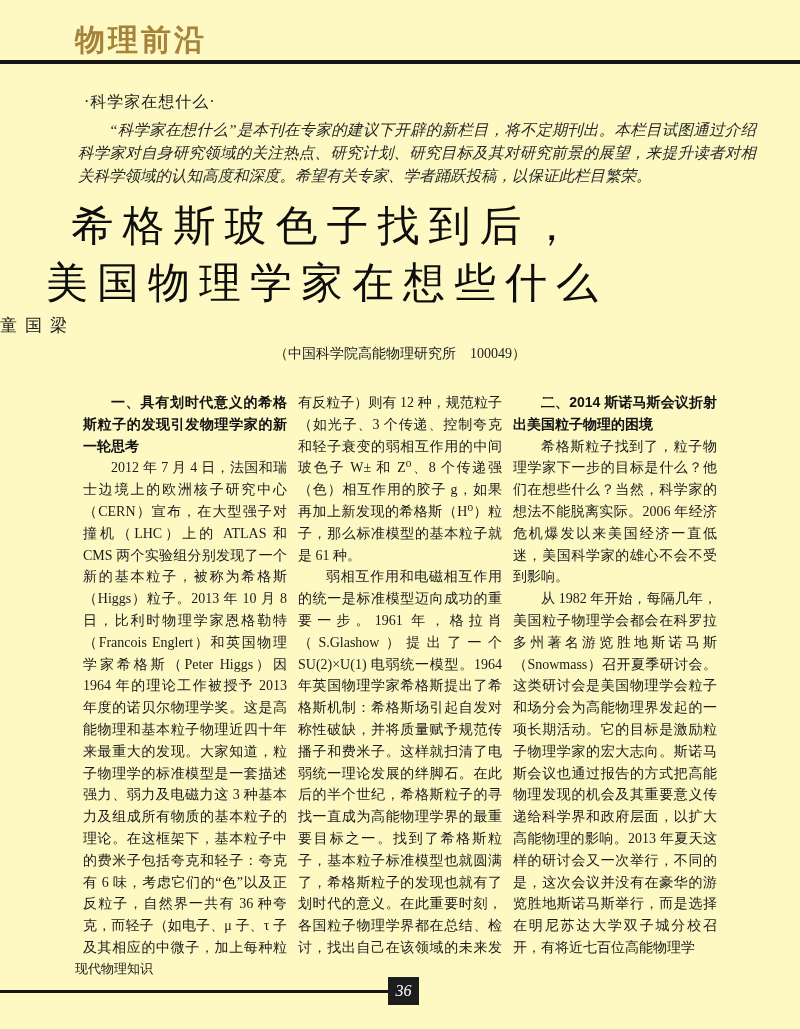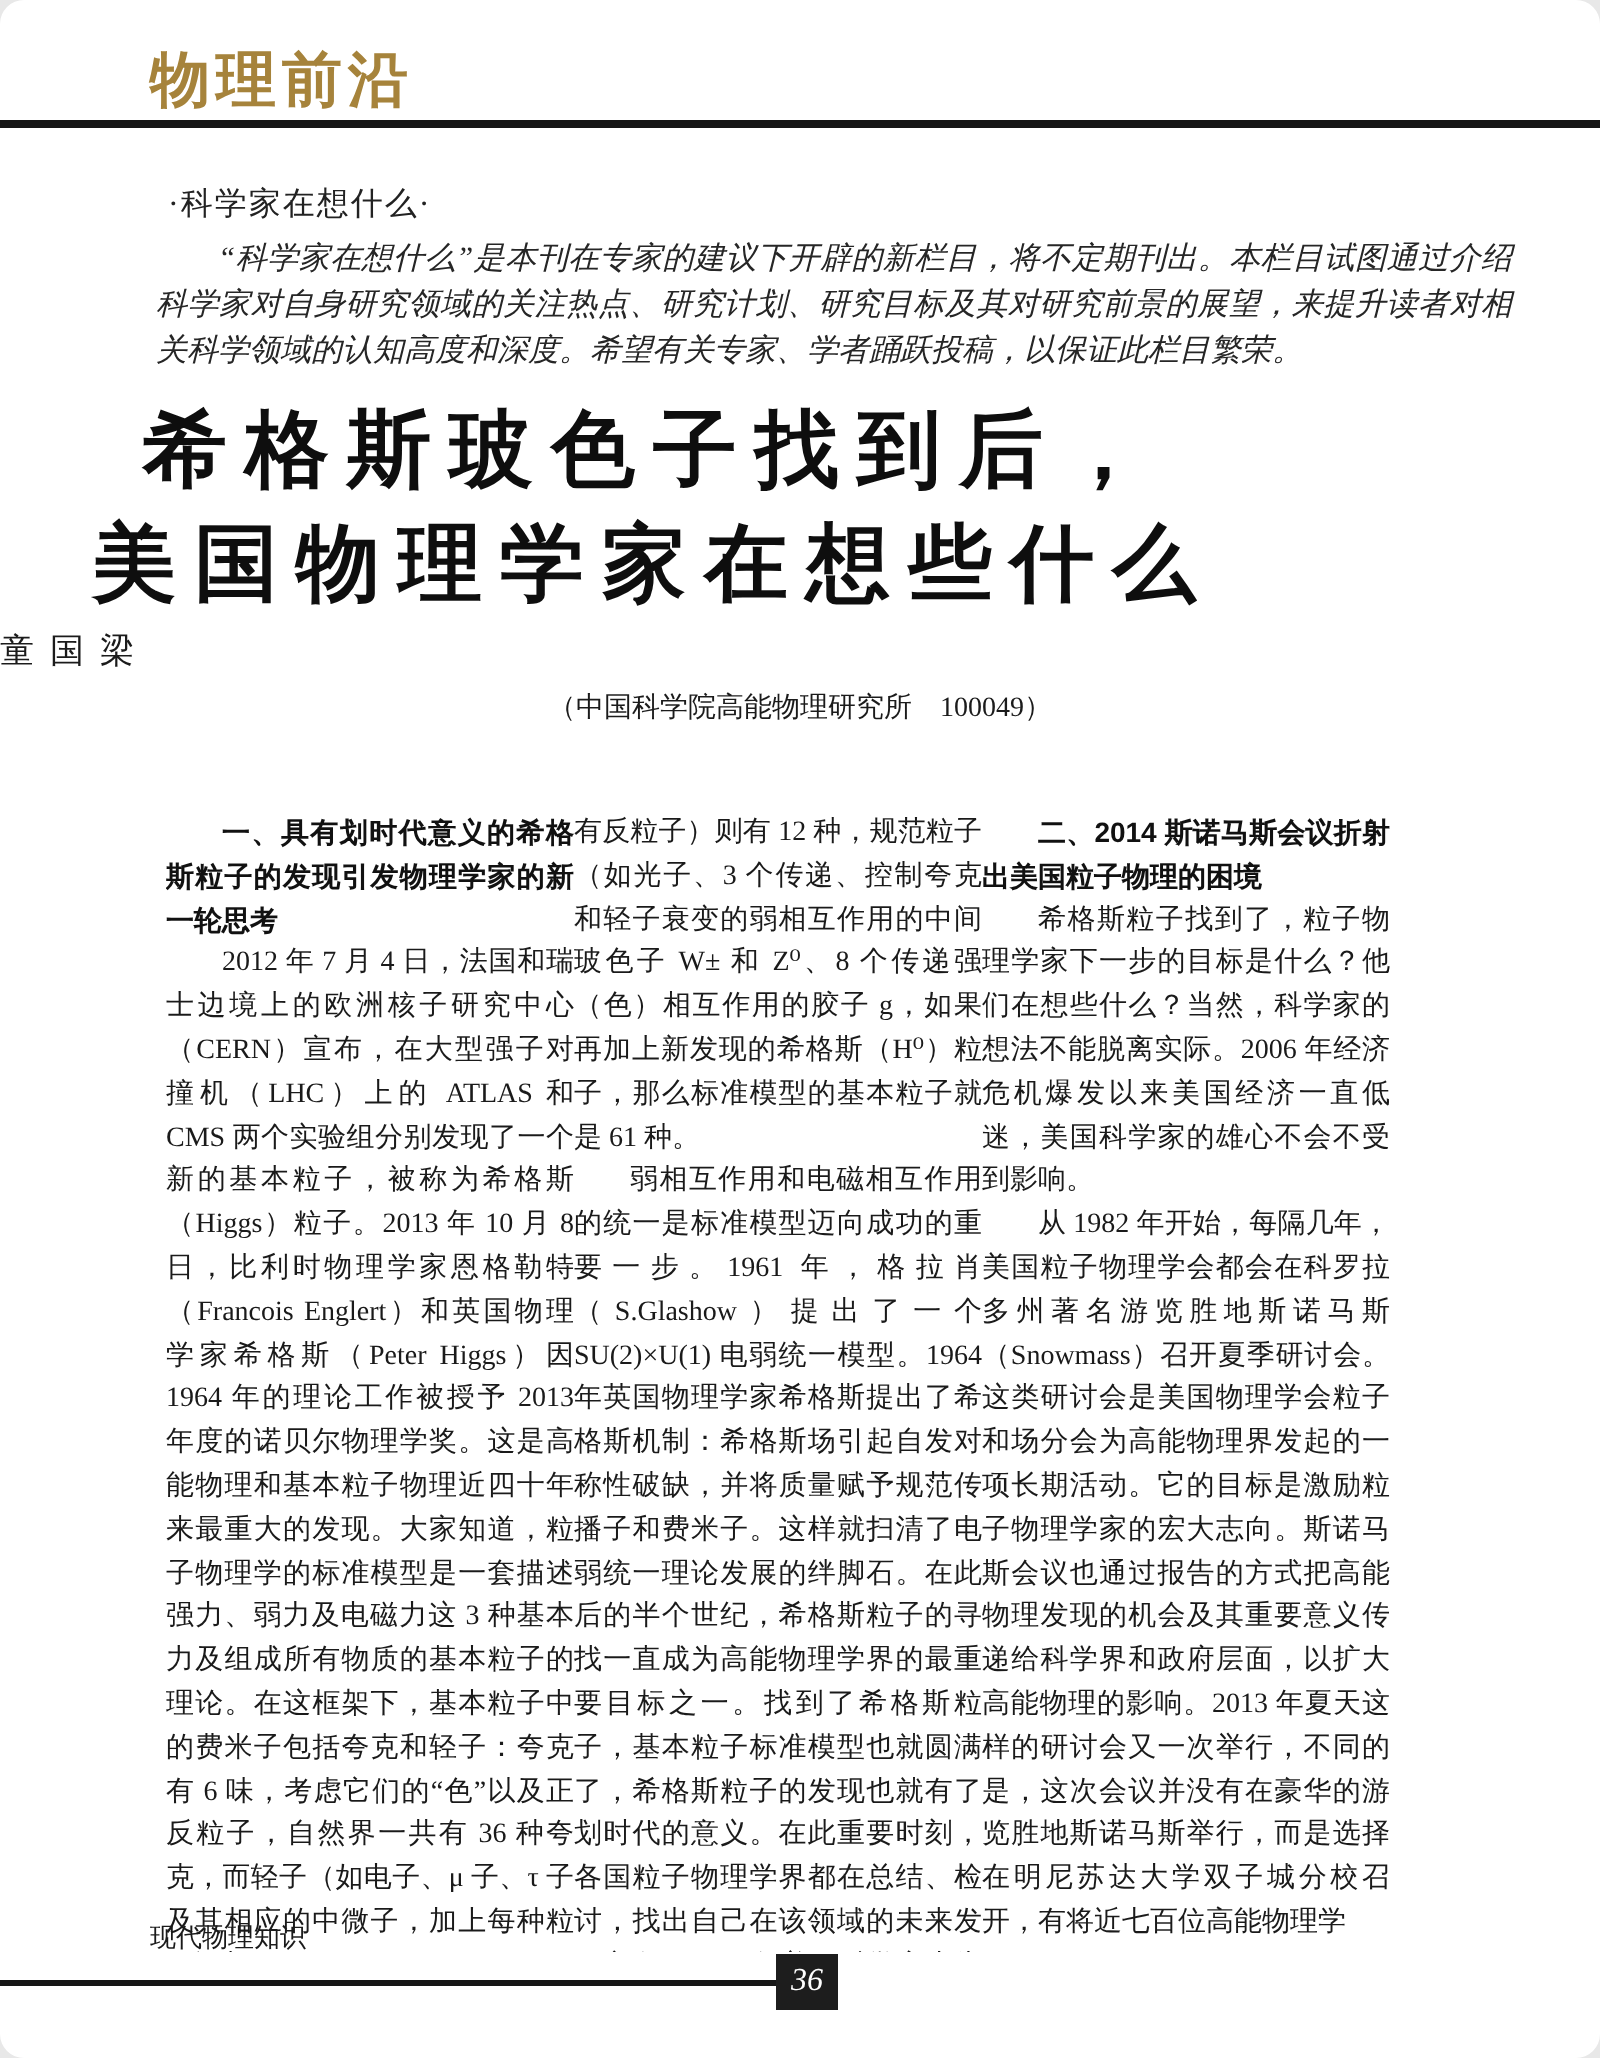--- a/index.html
+++ b/index.html
@@ -1,25 +1,24 @@
 <!DOCTYPE html>
 <html lang="zh"><head>
 <meta charset="utf-8">
 <style>
   html, body { margin: 0; padding: 0; background: #e8e8e8; }
   .page {
     position: relative;
     width: 800px;
     height: 1029px;
-    background: #ffffff;
+    background: #fef9c3;
     margin: 0 auto;
     overflow: hidden;
     font-family: "Liberation Serif", "DejaVu Serif", serif;
     color: #1f1f1f;
-    border-radius: 12px;
   }
   .masthead {
     position: absolute;
     left: 75px;
     top: 20px;
     font-family: "Liberation Sans", "DejaVu Sans", sans-serif;
     font-weight: bold;
     font-size: 30px;
     letter-spacing: 3px;
     color: #a6833b;
@@ -52,21 +51,21 @@
     text-indent: 2em;
     color: #262626;
   }
   .article-title {
     position: absolute;
     left: 0;
     top: 198px;
     width: 653px;
     margin: 0;
     text-align: center;
-    font-weight: bold;
+    font-weight: normal;
     font-size: 42px;
     line-height: 57px;
     letter-spacing: 9px;
     color: #0e0e0e;
   }
   .author {
     position: absolute;
     left: 0;
     top: 314px;
     width: 800px;
@@ -80,24 +79,25 @@
     left: 0;
     top: 345px;
     width: 800px;
     text-align: center;
     font-size: 14px;
     color: #1b1b1b;
   }
   .body-columns {
     position: absolute;
     left: 83px;
-    top: 406px;
+    top: 392px;
     width: 634px;
     height: 570px;
     display: flex;
+    gap: 11px;
     overflow: hidden;
   }
   .col {
     width: 204px;
     flex: 0 0 204px;
     font-size: 14px;
     line-height: 21.8px;
     text-align: justify;
     color: #1a1a1a;
   }

